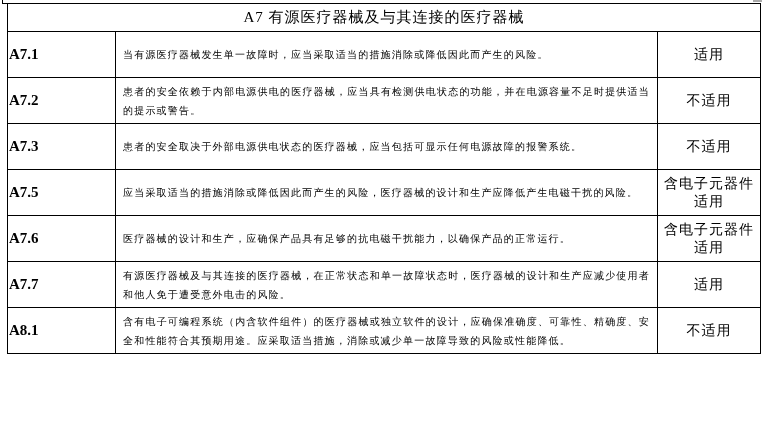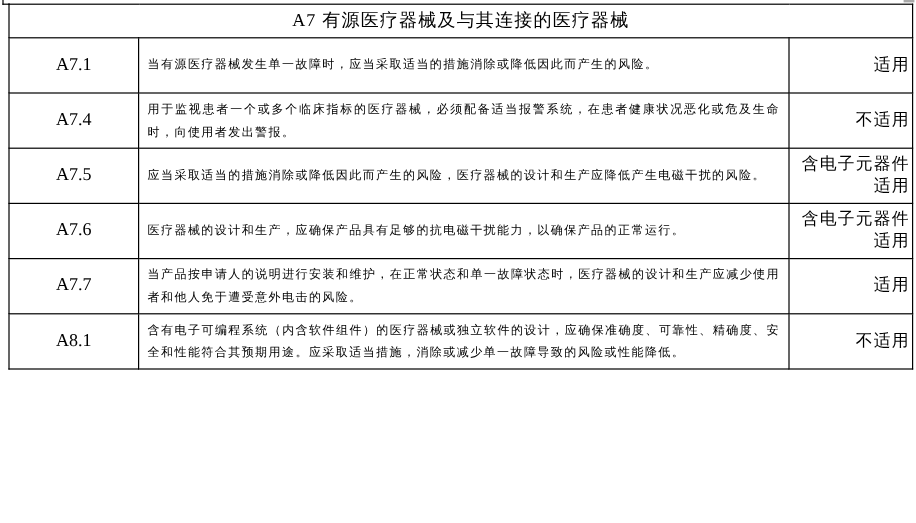--- a/index.html
+++ b/index.html
@@ -52,33 +52,34 @@
 
   .section-cell {
     height: 25px;
     padding: 1px 4px;
     font-size: 15px;
     letter-spacing: 1px;
     text-align: center;
   }
   .code-cell {
     height: 43px;
-    text-align: center;
+    text-align: left;
     font-size: 15px;
+    font-weight: bold;
   }
   .desc-cell {
     font-size: 10px;
     line-height: 19px;
     padding: 2px 7px;
     text-align: justify;
     text-justify: inter-character;
     letter-spacing: 1.2px;
   }
   .app-cell {
-    text-align: right;
+    text-align: center;
     font-size: 14px;
     line-height: 18px;
     letter-spacing: 1px;
     white-space: pre-line;
     padding: 1px 2px;
     font-family: Liberation Mono, monospace;
   }
 </style>
 </head>
 <body>
@@ -97,45 +98,50 @@
   <tr class="section-row">
     <td colspan="3" class="section-cell">A7 有源医疗器械及与其连接的医疗器械</td>
   </tr>
 
   <tr class="item-row">
     <td class="code-cell">A7.1</td>
     <td class="desc-cell">当有源医疗器械发生单一故障时，应当采取适当的措施消除或降低因此而产生的风险。</td>
     <td class="app-cell">适用</td>
   </tr>
 
-
+  <tr class="item-row">
+    <td class="code-cell">A7.2</td>
+    <td class="desc-cell">患者的安全依赖于内部电源供电的医疗器械，应当具有检测供电状态的功能，并在电源容量不足时提供适当的提示或警告。</td>
+    <td class="app-cell">不适用</td>
+  </tr>
 
   <tr class="item-row">
-    <td class="code-cell">A7.4</td>
-    <td class="desc-cell">用于监视患者一个或多个临床指标的医疗器械，必须配备适当报警系统，在患者健康状况恶化或危及生命时，向使用者发出警报。</td>
+    <td class="code-cell">A7.3</td>
+    <td class="desc-cell">患者的安全取决于外部电源供电状态的医疗器械，应当包括可显示任何电源故障的报警系统。</td>
     <td class="app-cell">不适用</td>
   </tr>
+
 
   <tr class="item-row">
     <td class="code-cell">A7.5</td>
     <td class="desc-cell">应当采取适当的措施消除或降低因此而产生的风险，医疗器械的设计和生产应降低产生电磁干扰的风险。</td>
     <td class="app-cell">含电子元器件
 适用</td>
   </tr>
 
   <tr class="item-row">
     <td class="code-cell">A7.6</td>
     <td class="desc-cell">医疗器械的设计和生产，应确保产品具有足够的抗电磁干扰能力，以确保产品的正常运行。</td>
     <td class="app-cell">含电子元器件
 适用</td>
   </tr>
 
   <tr class="item-row">
     <td class="code-cell">A7.7</td>
-    <td class="desc-cell">当产品按申请人的说明进行安装和维护，在正常状态和单一故障状态时，医疗器械的设计和生产应减少使用者和他人免于遭受意外电击的风险。</td>
+    <td class="desc-cell">有源医疗器械及与其连接的医疗器械，在正常状态和单一故障状态时，医疗器械的设计和生产应减少使用者和他人免于遭受意外电击的风险。</td>
     <td class="app-cell">适用</td>
   </tr>
 
 
   <tr class="item-row">
     <td class="code-cell">A8.1</td>
     <td class="desc-cell">含有电子可编程系统（内含软件组件）的医疗器械或独立软件的设计，应确保准确度、可靠性、精确度、安全和性能符合其预期用途。应采取适当措施，消除或减少单一故障导致的风险或性能降低。</td>
     <td class="app-cell">不适用</td>
   </tr>
 </tbody>

